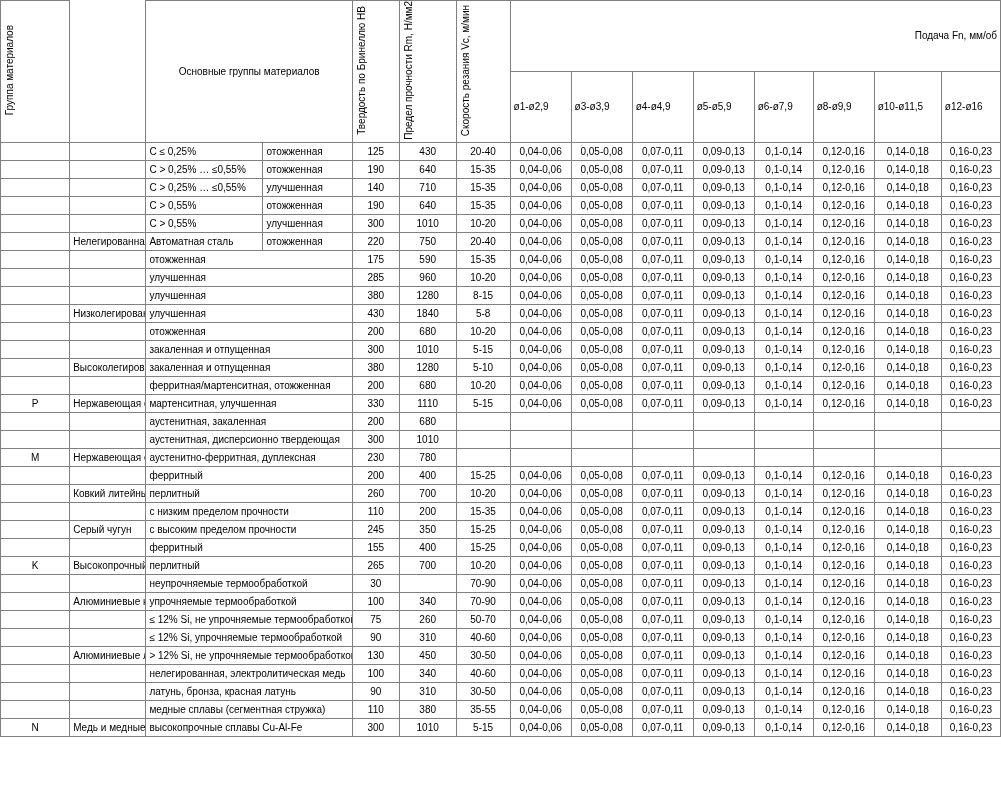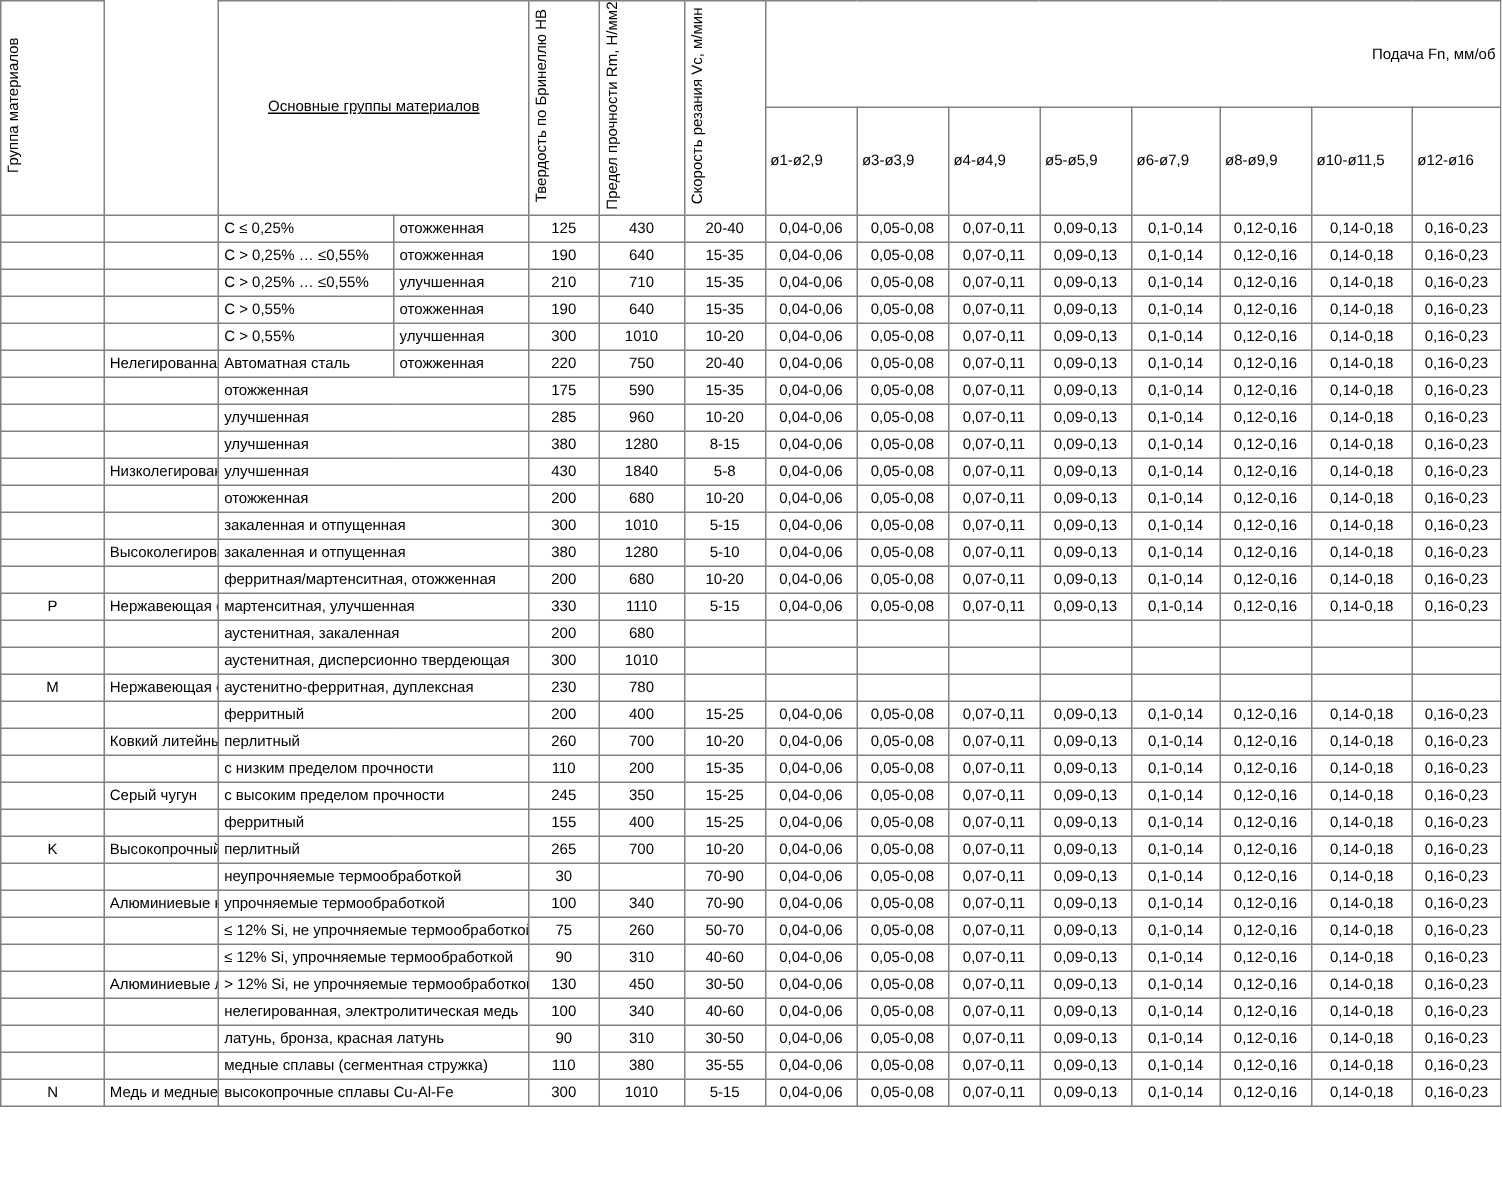--- a/index.html
+++ b/index.html
@@ -53,21 +53,20 @@
 
   
   .c-blue  { background: #dce6f1; }
   .c-yellow{ background: #ffffcc; margin-top: 16px; }
   .c-orange{ background: #f4b183; }
   .c-green { background: #d6e3bc; }
   .c-white { background: #ffffff; }
 
   .grouphdr {
     font-size: 10px;
-    text-decoration: underline;
   }
   .top-span {
     text-align: center;
     vertical-align: bottom;
     padding-bottom: 3px;
   }
   .feedhdr {
     text-align: left;
     vertical-align: bottom;
     padding-bottom: 4px;
@@ -159,21 +158,21 @@
         <td class="ctr c-white">0,1-0,14</td>
         <td class="ctr c-white">0,12-0,16</td>
         <td class="ctr c-white">0,14-0,18</td>
         <td class="ctr c-white">0,16-0,23</td>
       </tr>
       <tr>
         <td class="ctr c-blue"></td>
         <td class="lft c-blue"></td>
         <td class="lft c-blue">C &gt; 0,25% …  ≤0,55%</td>
         <td class="lft c-blue">улучшенная</td>
-        <td class="ctr c-blue">210</td>
+        <td class="ctr c-blue">140</td>
         <td class="ctr c-blue">710</td>
         <td class="ctr c-blue">15-35</td>
         <td class="ctr c-white">0,04-0,06</td>
         <td class="ctr c-white">0,05-0,08</td>
         <td class="ctr c-white">0,07-0,11</td>
         <td class="ctr c-white">0,09-0,13</td>
         <td class="ctr c-white">0,1-0,14</td>
         <td class="ctr c-white">0,12-0,16</td>
         <td class="ctr c-white">0,14-0,18</td>
         <td class="ctr c-white">0,16-0,23</td>

